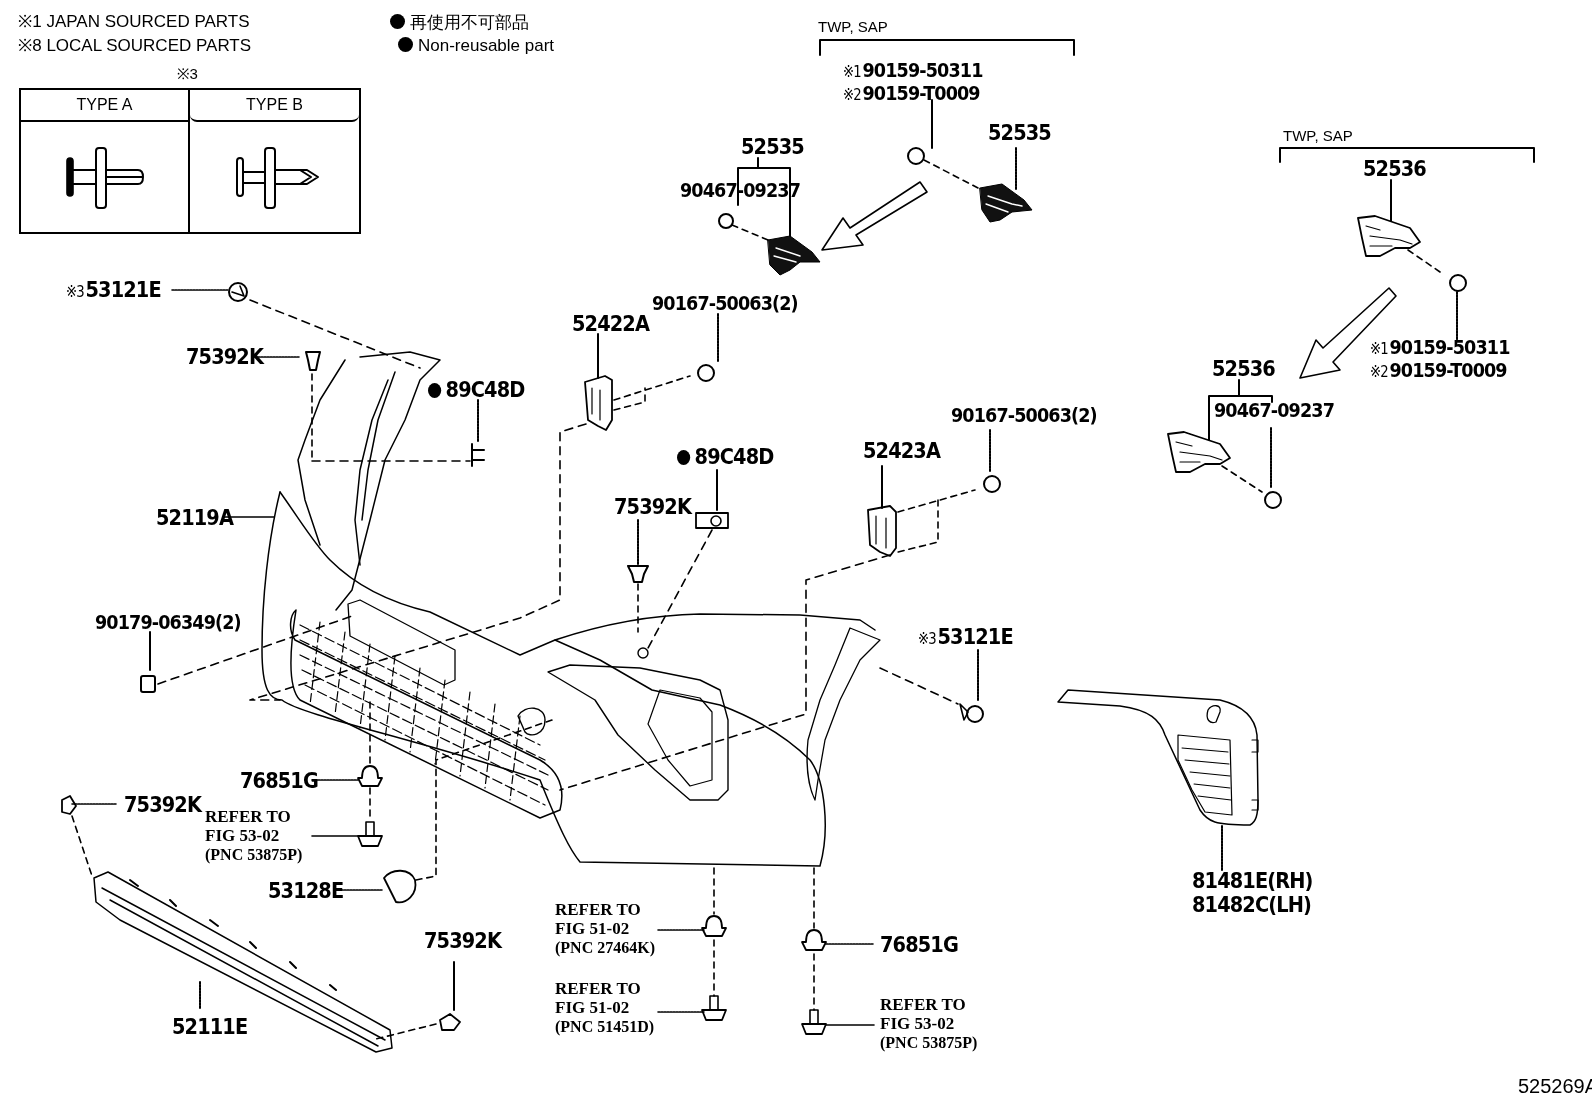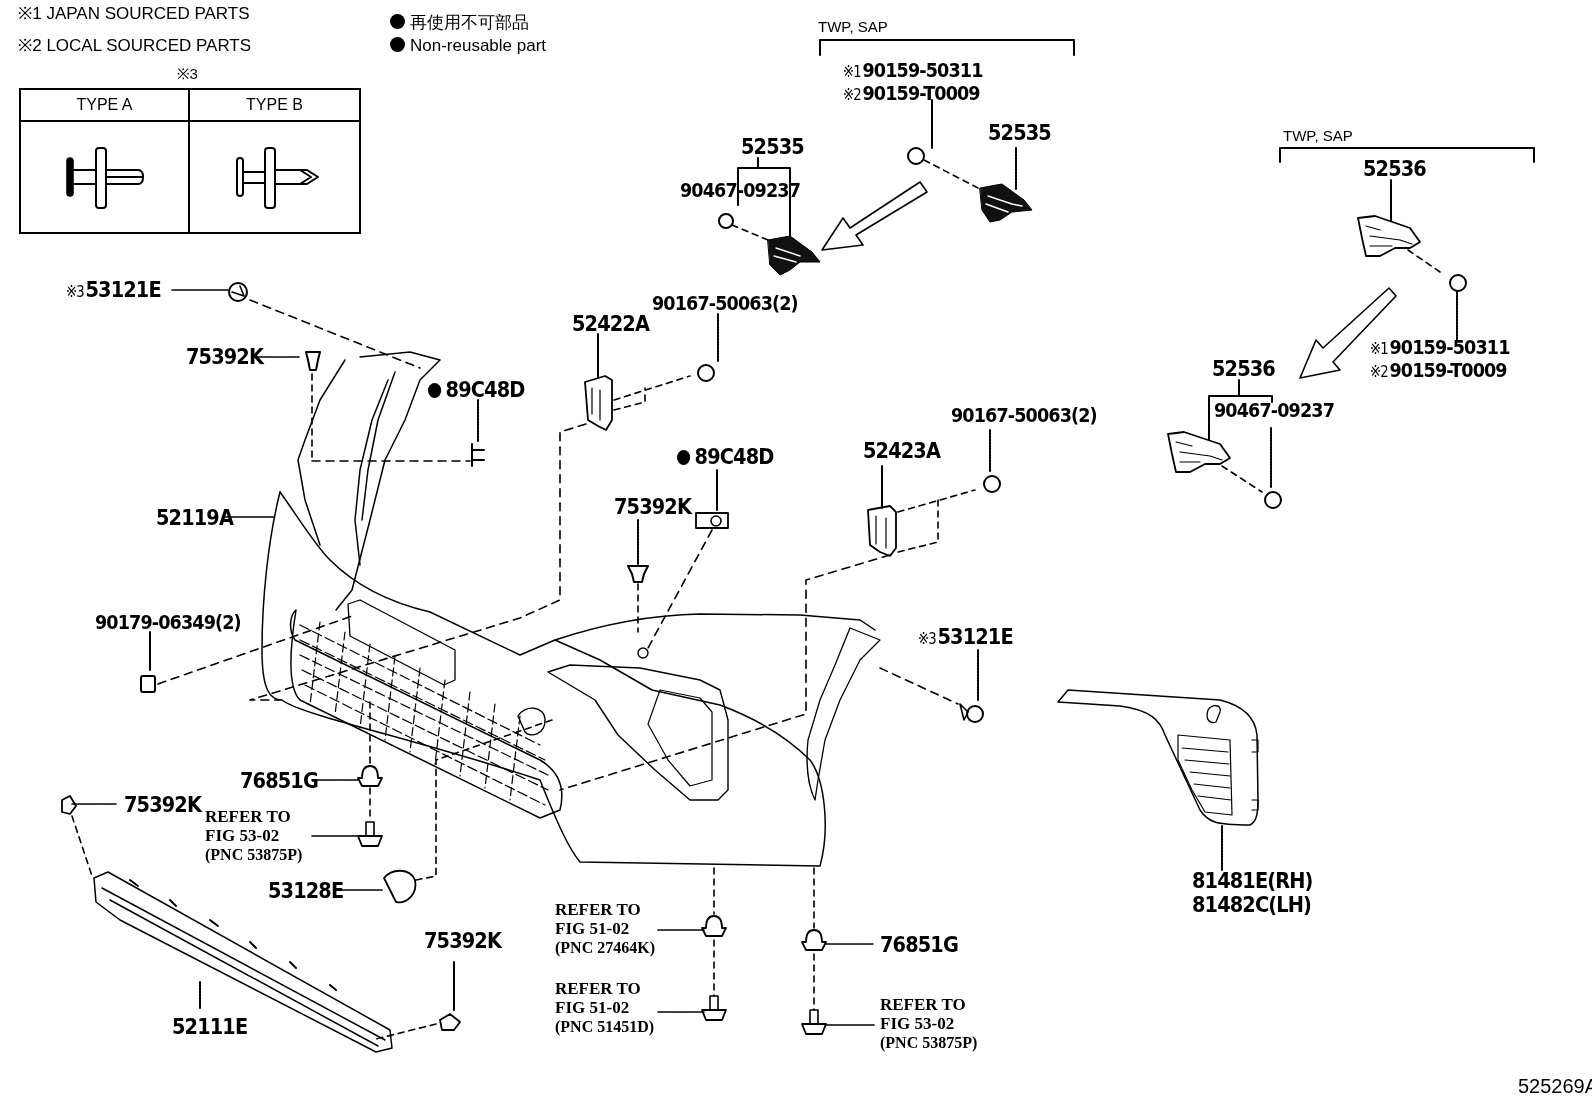--- a/index.html
+++ b/index.html
@@ -17,21 +17,21 @@
   .dot { display:inline-block; width:15px; height:15px; border-radius:50%; background:#000;
          vertical-align:-1px; margin-right:5px; }
   .small-title { font-family:"Liberation Sans", sans-serif; font-size:15px; }
   .figno { font-family:"Liberation Sans", sans-serif; font-size:20px; }
   #type-box { position:absolute; left:19px; top:88px; width:342px; height:146px;
               border:2px solid #000; box-sizing:border-box; }
   #type-box .hdr { position:absolute; top:0; height:32px; width:50%; border-bottom:2px solid #000;
                    box-sizing:border-box; display:flex; align-items:center; justify-content:center;
                    font-size:16px; }
   #type-box .hdr.a { left:0; border-right:2px solid #000; }
-  #type-box .hdr.b { right:0; }
+  #type-box .hdr.b { right:0;border-radius:7px; }
   #type-box .cell { position:absolute; top:32px; bottom:0; width:50%; box-sizing:border-box; }
   #type-box .cell.a { left:0; border-right:2px solid #000; }
   #type-box .cell.b { right:0; }
 </style>
 </head>
 <body>
 
 <svg id="canvas" viewBox="0 0 1592 1099" xmlns="http://www.w3.org/2000/svg" fill="none" stroke="#000" stroke-width="1.6" stroke-linejoin="round" stroke-linecap="round">
 
   <path d="M820 55 V40 H1074 V55" stroke-width="2"></path>
@@ -238,24 +238,24 @@
     <path d="M806 942 Q806 930 814 930 Q822 930 822 942 H826 L822 950 H806 L802 942 Z" stroke-width="1.8"></path>
   </g>
   <path d="M814 954 V1010" stroke-dasharray="6 5"></path>
   <path d="M826 1025 H874"></path>
   <g>
     <path d="M810 1010 H818 V1024 H810 Z" stroke-width="1.6"></path>
     <path d="M802 1024 H826 L822 1034 H806 Z" stroke-width="1.8"></path>
   </g>
 </svg>
 
-<div class="lbl legend" style="left:18px; top:5px;">※1 JAPAN SOURCED PARTS</div>
-<div class="lbl legend" style="left:18px; top:37px;">※2 LOCAL SOURCED PARTS</div>
+<div class="lbl legend" style="left:18px; top:13px;">※1 JAPAN SOURCED PARTS</div>
+<div class="lbl legend" style="left:18px; top:37px;">※8 LOCAL SOURCED PARTS</div>
 <div class="lbl legend" style="left:390px; top:14px;"><span class="dot"></span><span>再使用不可部品</span></div>
-<div class="lbl legend" style="left:390px; top:37px;"><span class="dot"></span><span>Non-reusable part</span></div>
+<div class="lbl legend" style="left:398px; top:37px;"><span class="dot"></span><span>Non-reusable part</span></div>
 
 <div class="lbl small-title" style="left:177px; top:66px;">※3</div>
 <div id="type-box">
   <div class="hdr a">TYPE A</div>
   <div class="hdr b">TYPE B</div>
   <div class="cell a"></div>
   <div class="cell b"></div>
 </div>
 
 <div class="lbl small-title" style="left:818px; top:19px;">TWP, SAP</div>

